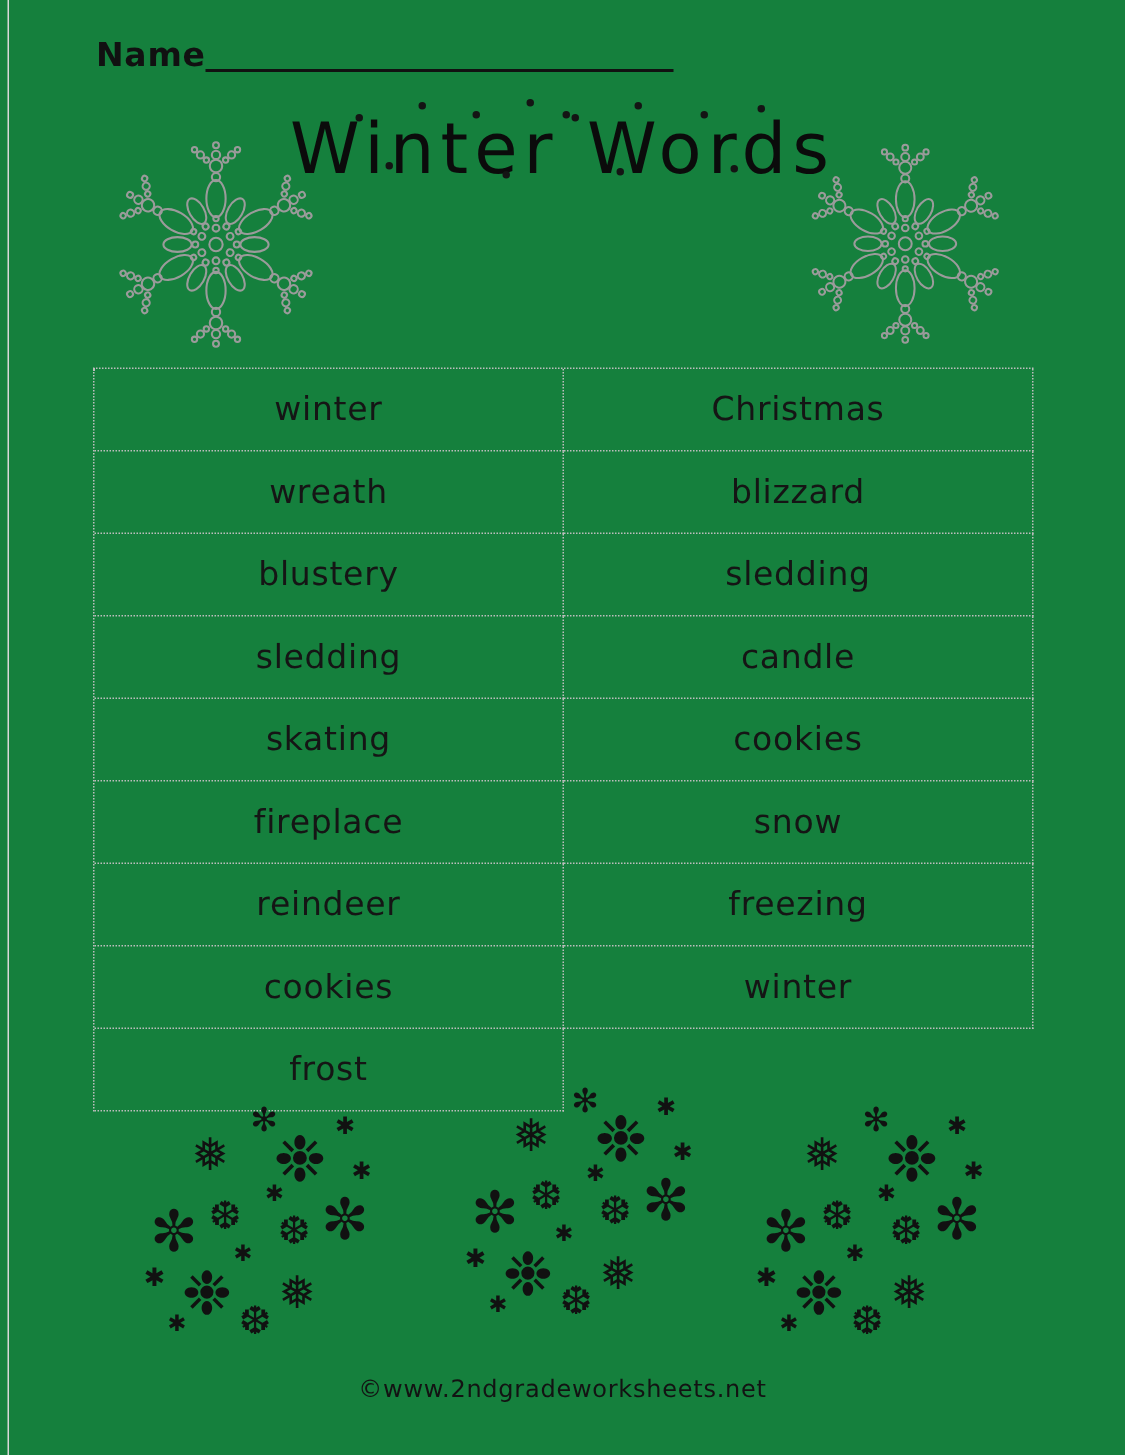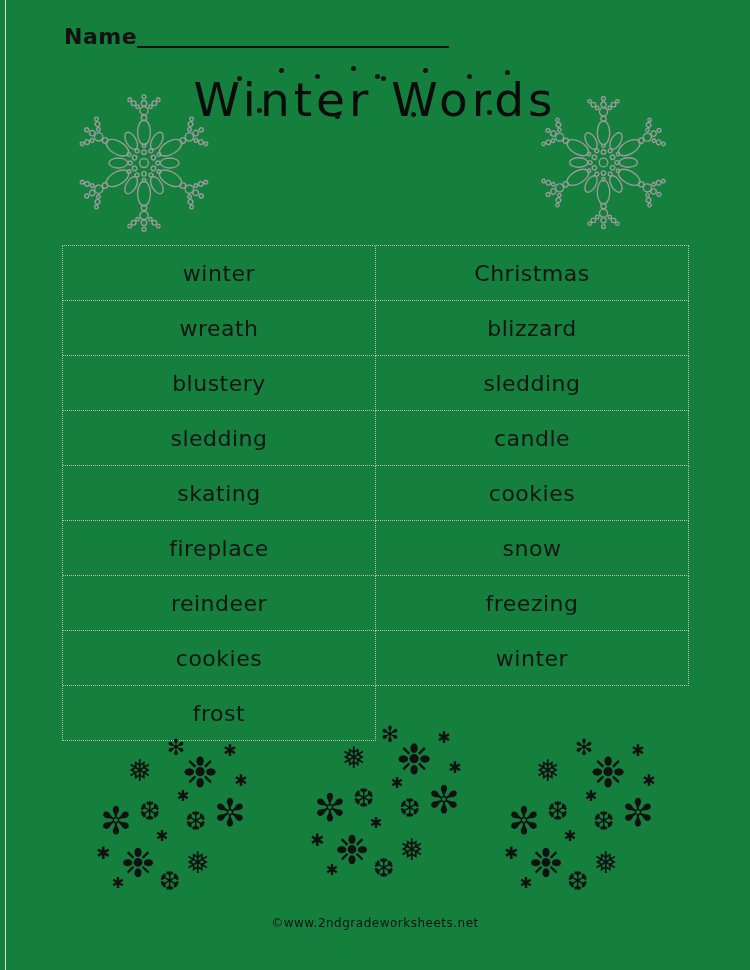--- a/index.html
+++ b/index.html
@@ -39,21 +39,21 @@
     height:54px;border-right:1px dotted #bdbdbd;border-bottom:1px dotted #bdbdbd;
     display:flex;align-items:center;justify-content:center;
     font-size:22px;color:#151515;letter-spacing:.5px;
   }
 
   
   .flake-cluster{position:absolute;width:190px;height:175px;}
   .flake{position:absolute;color:#111;line-height:1;transform:translate(-50%,-50%);}
 
   
-  .footer{position:absolute;left:0;right:0;top:916px;text-align:center;font-size:12px;color:#131313;letter-spacing:.5px;}
+  .footer{position:absolute;left:0;right:0;top:916px;text-align:center;font-size:16px;color:#131313;letter-spacing:.5px;}
 </style>
 </head>
 <body>
 
 <div class="page">
   <div class="page-edge"></div>
 
   <div class="name-row">
     <span>Name</span><span class="name-line"></span>
   </div>

